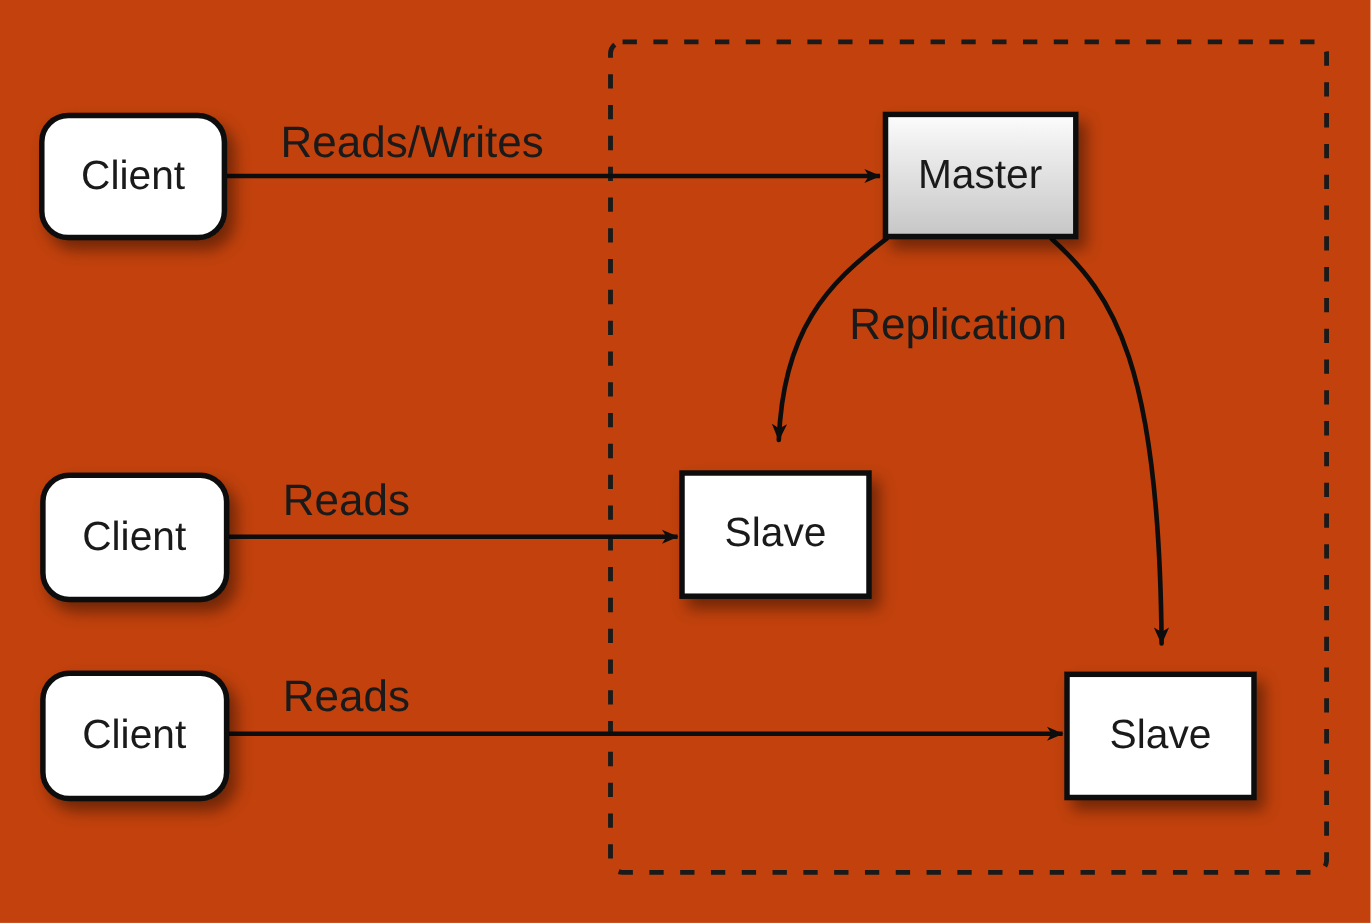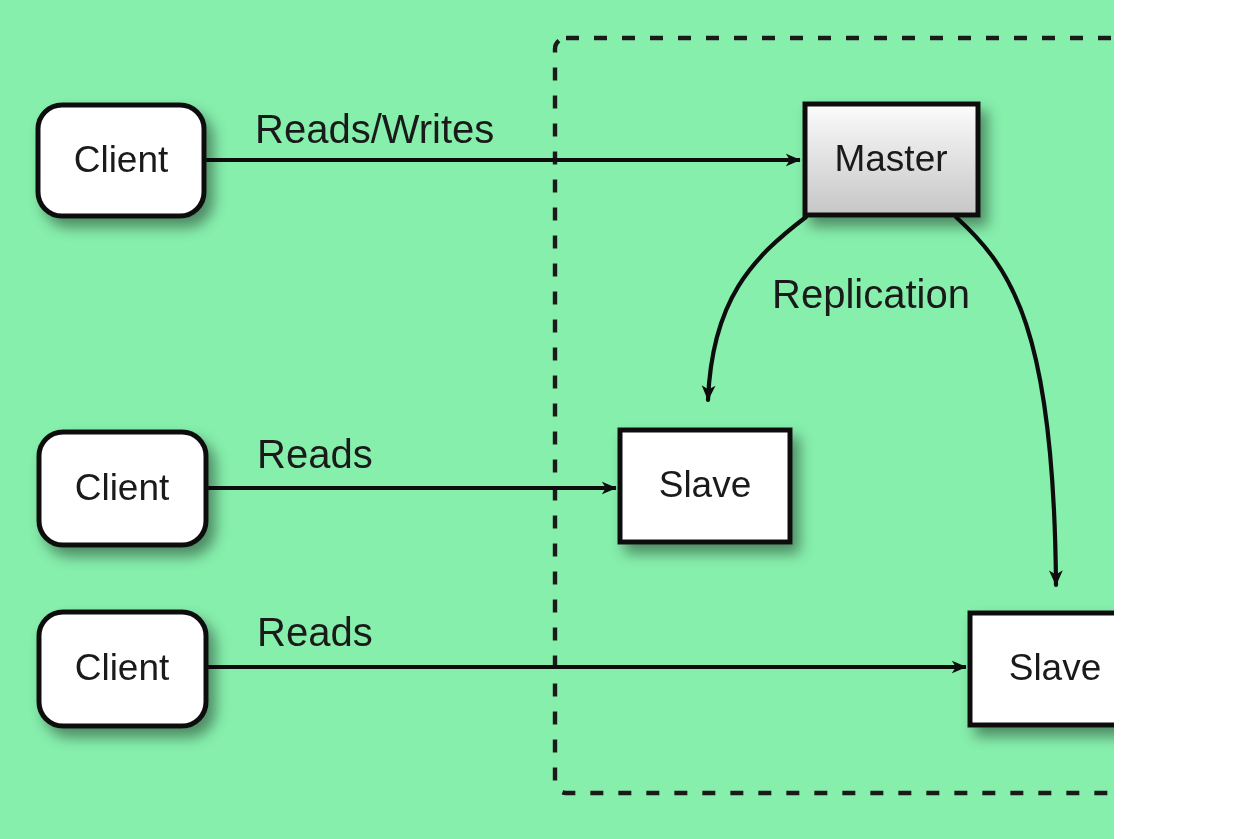--- a/index.html
+++ b/index.html
@@ -2,23 +2,23 @@
 <html><head>
 <meta charset="utf-8">
 <style>
   html, body {
     margin: 0;
     padding: 0;
     background: #ffffff;
   }
   #canvas-wrap {
     position: relative;
-    width: 1114px;
+    width: 1246px;
     height: 839px;
-    background: #86efac;
+    background: #c2410c;
     overflow: hidden;
     font-family: "Liberation Sans", sans-serif;
   }
   svg.diagram {
     position: absolute;
     left: 0;
     top: 0;
     width: 1246px;
     height: 839px;
     display: block;

